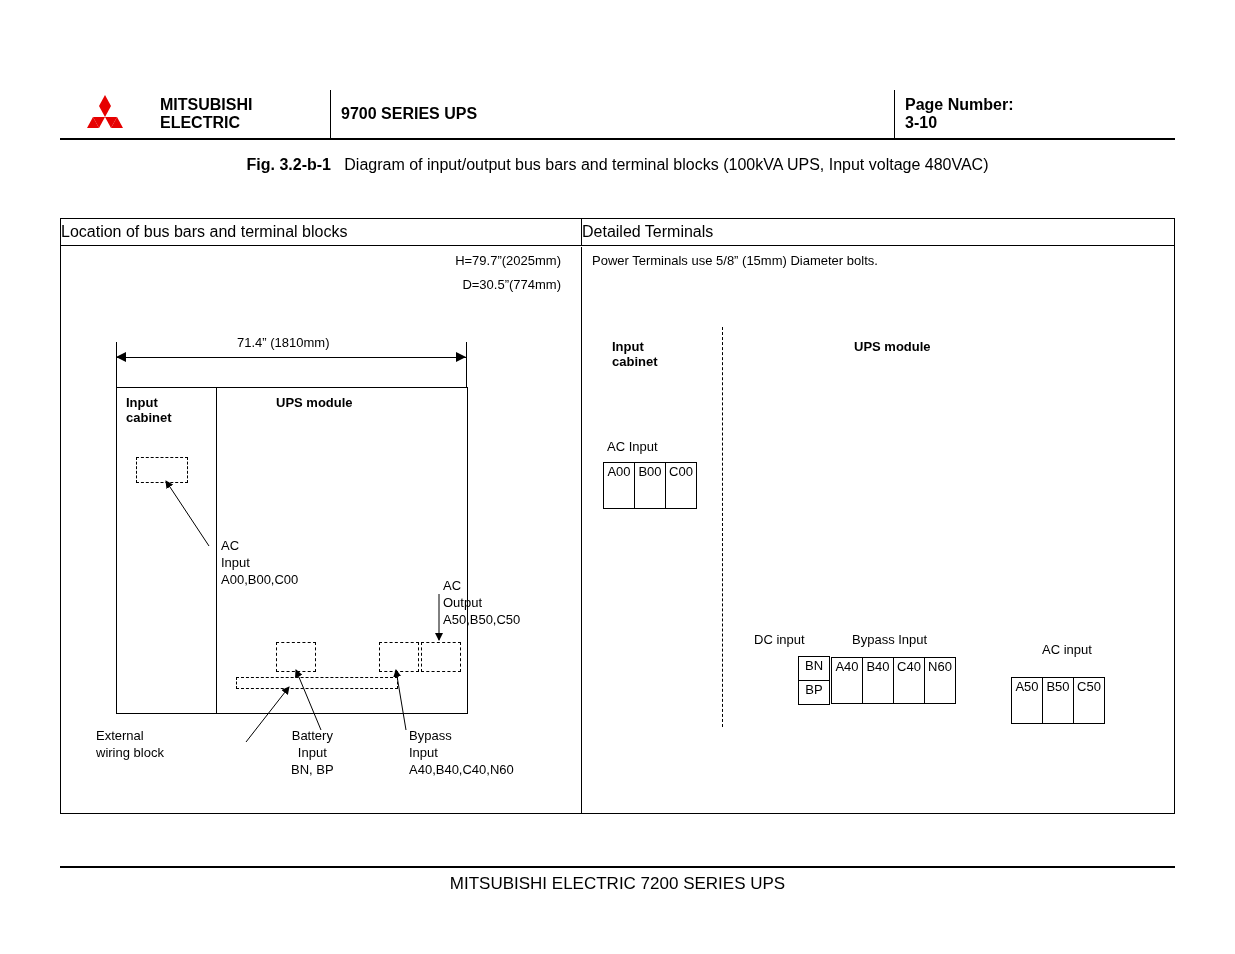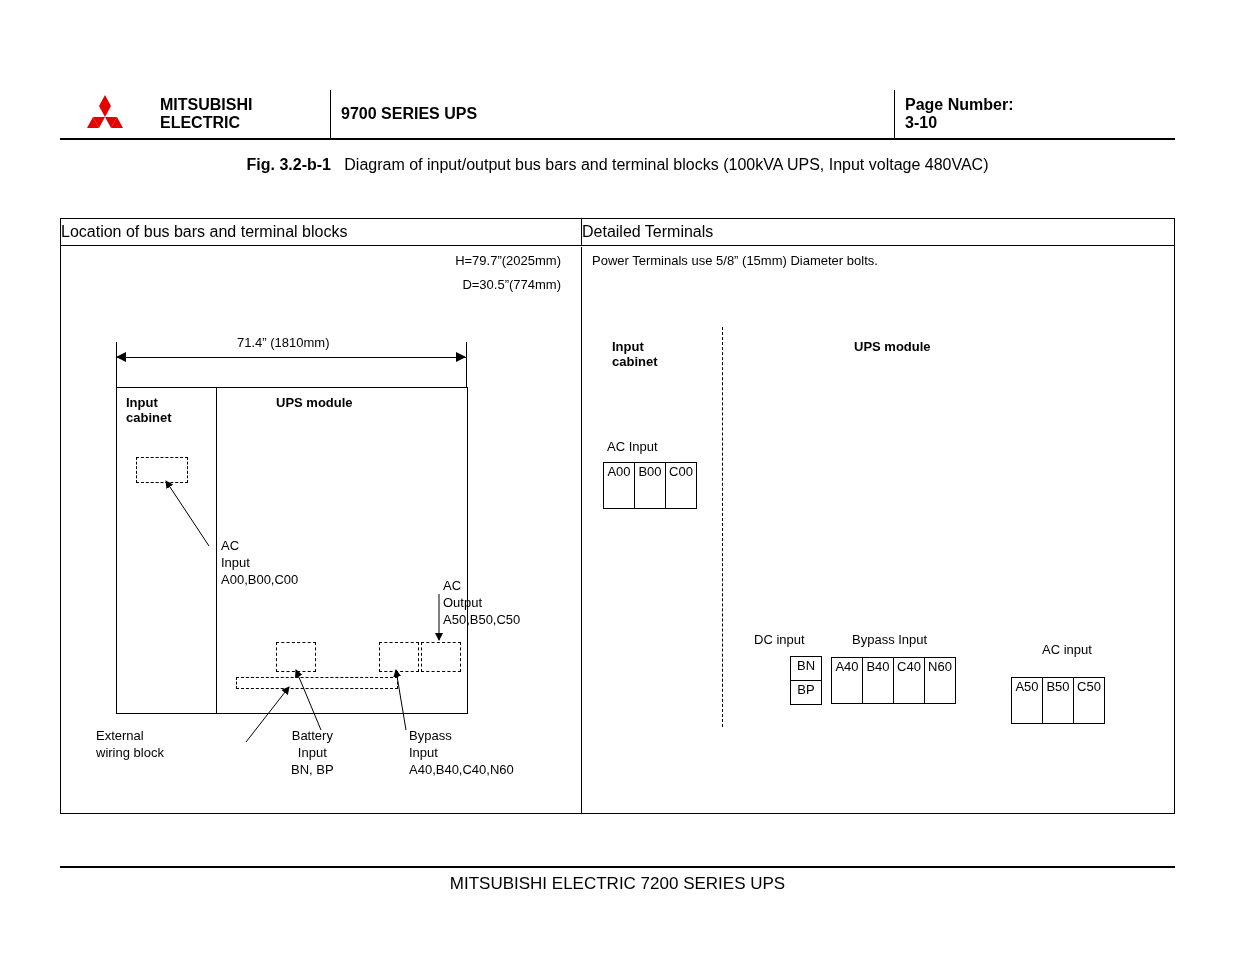--- a/index.html
+++ b/index.html
@@ -133,21 +133,21 @@
     align-items: flex-start;
     justify-content: center;
     margin-left: -1px;
     padding-top: 1px;
   }
   .term-stack {
     position: absolute;
     display: flex;
     flex-direction: column;
   }
-  .term-stack .term-cell { width: 30px; height: 22px; margin-top: -1px; margin-left:8px; }
+  .term-stack .term-cell { width: 30px; height: 22px; margin-top: -1px; margin-left:16px; }
   .footer {
     position: absolute;
     left: 0; right: 0; bottom: 0;
     border-top: 2px solid #000;
     padding-top: 6px;
     text-align: center;
     font-size: 17px;
   }
   svg.arrow-line { position:absolute; overflow:visible; }
 </style>

